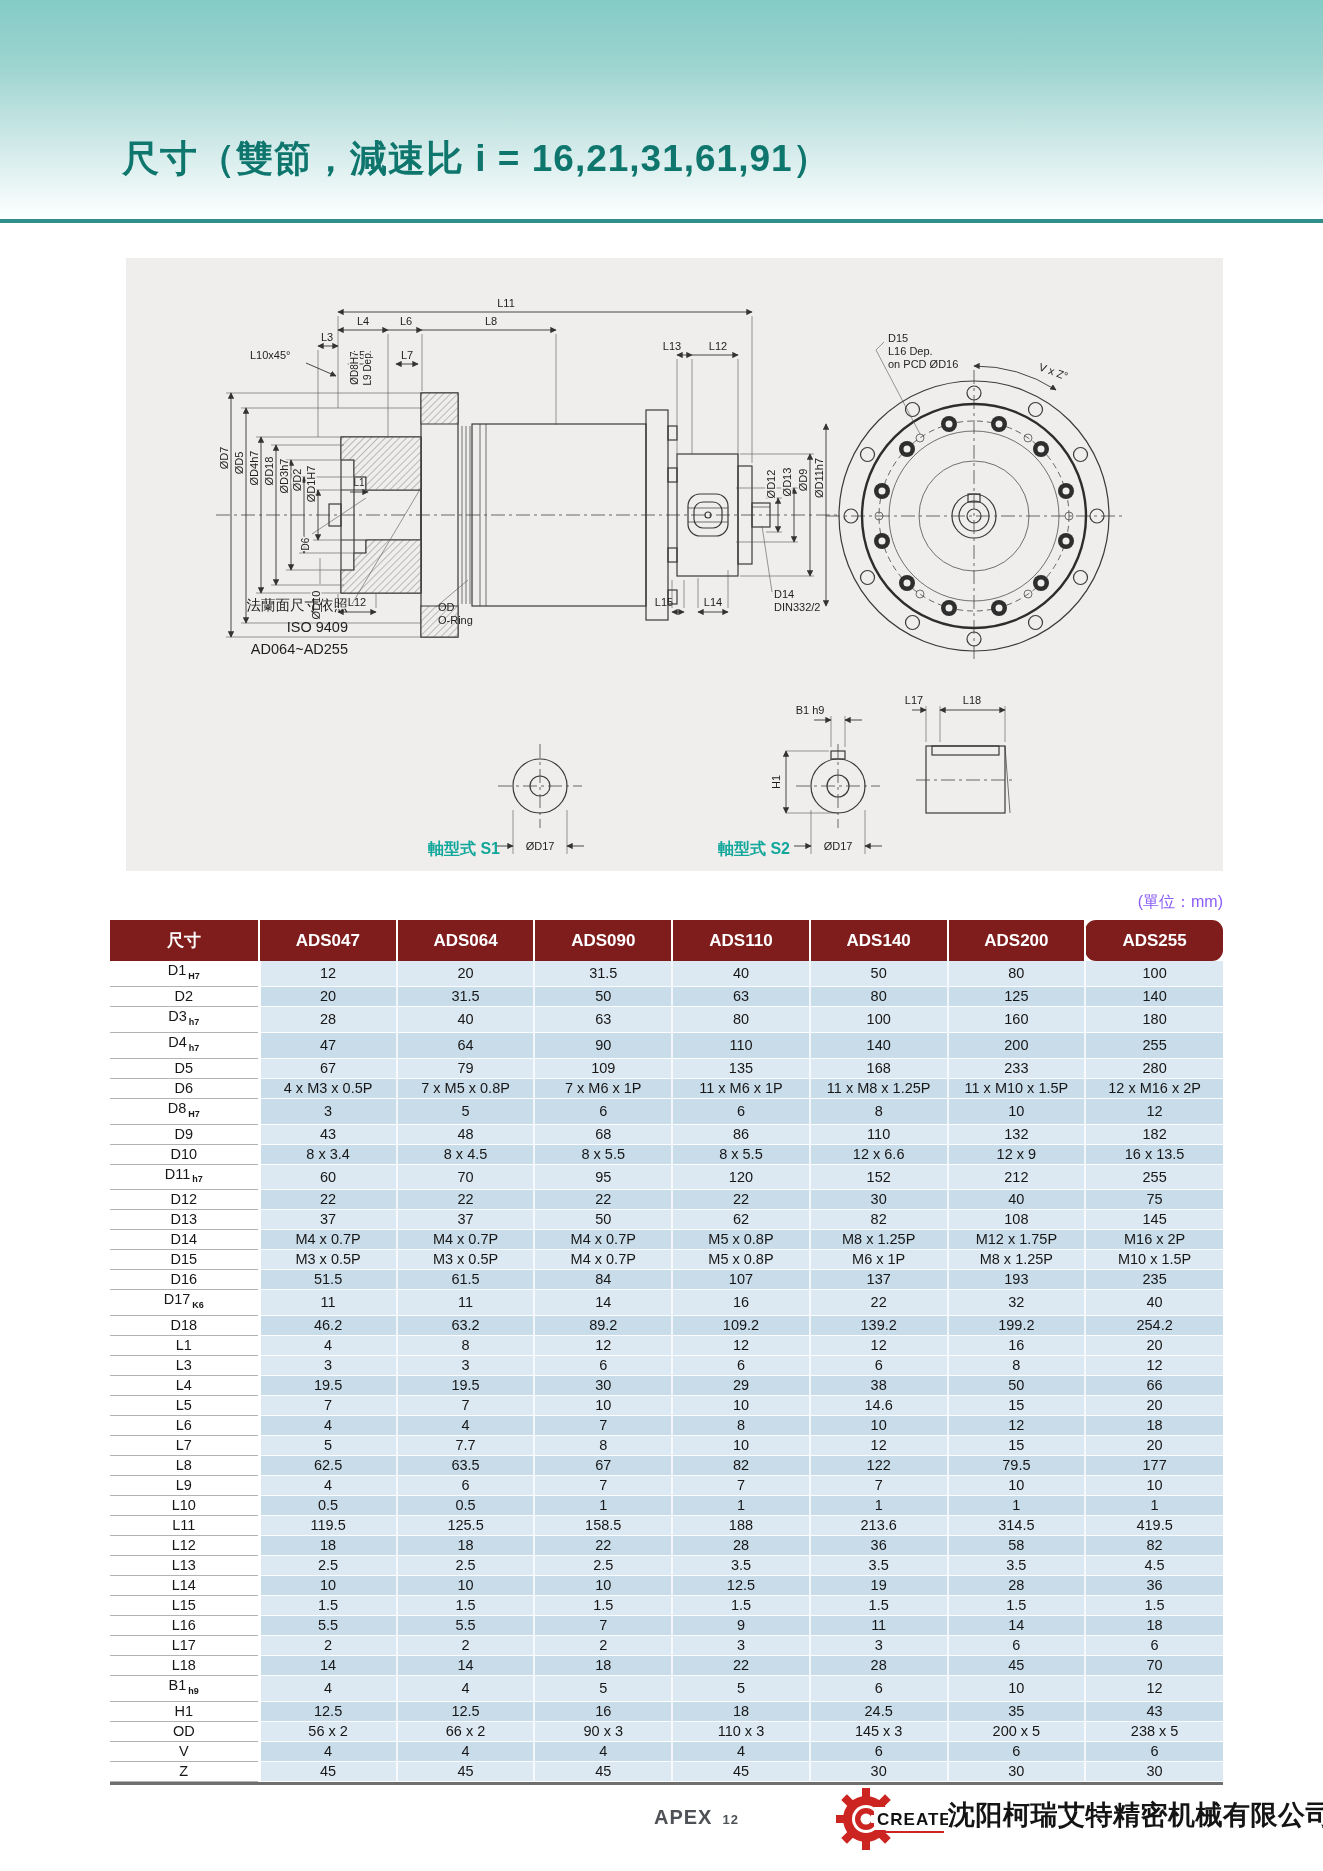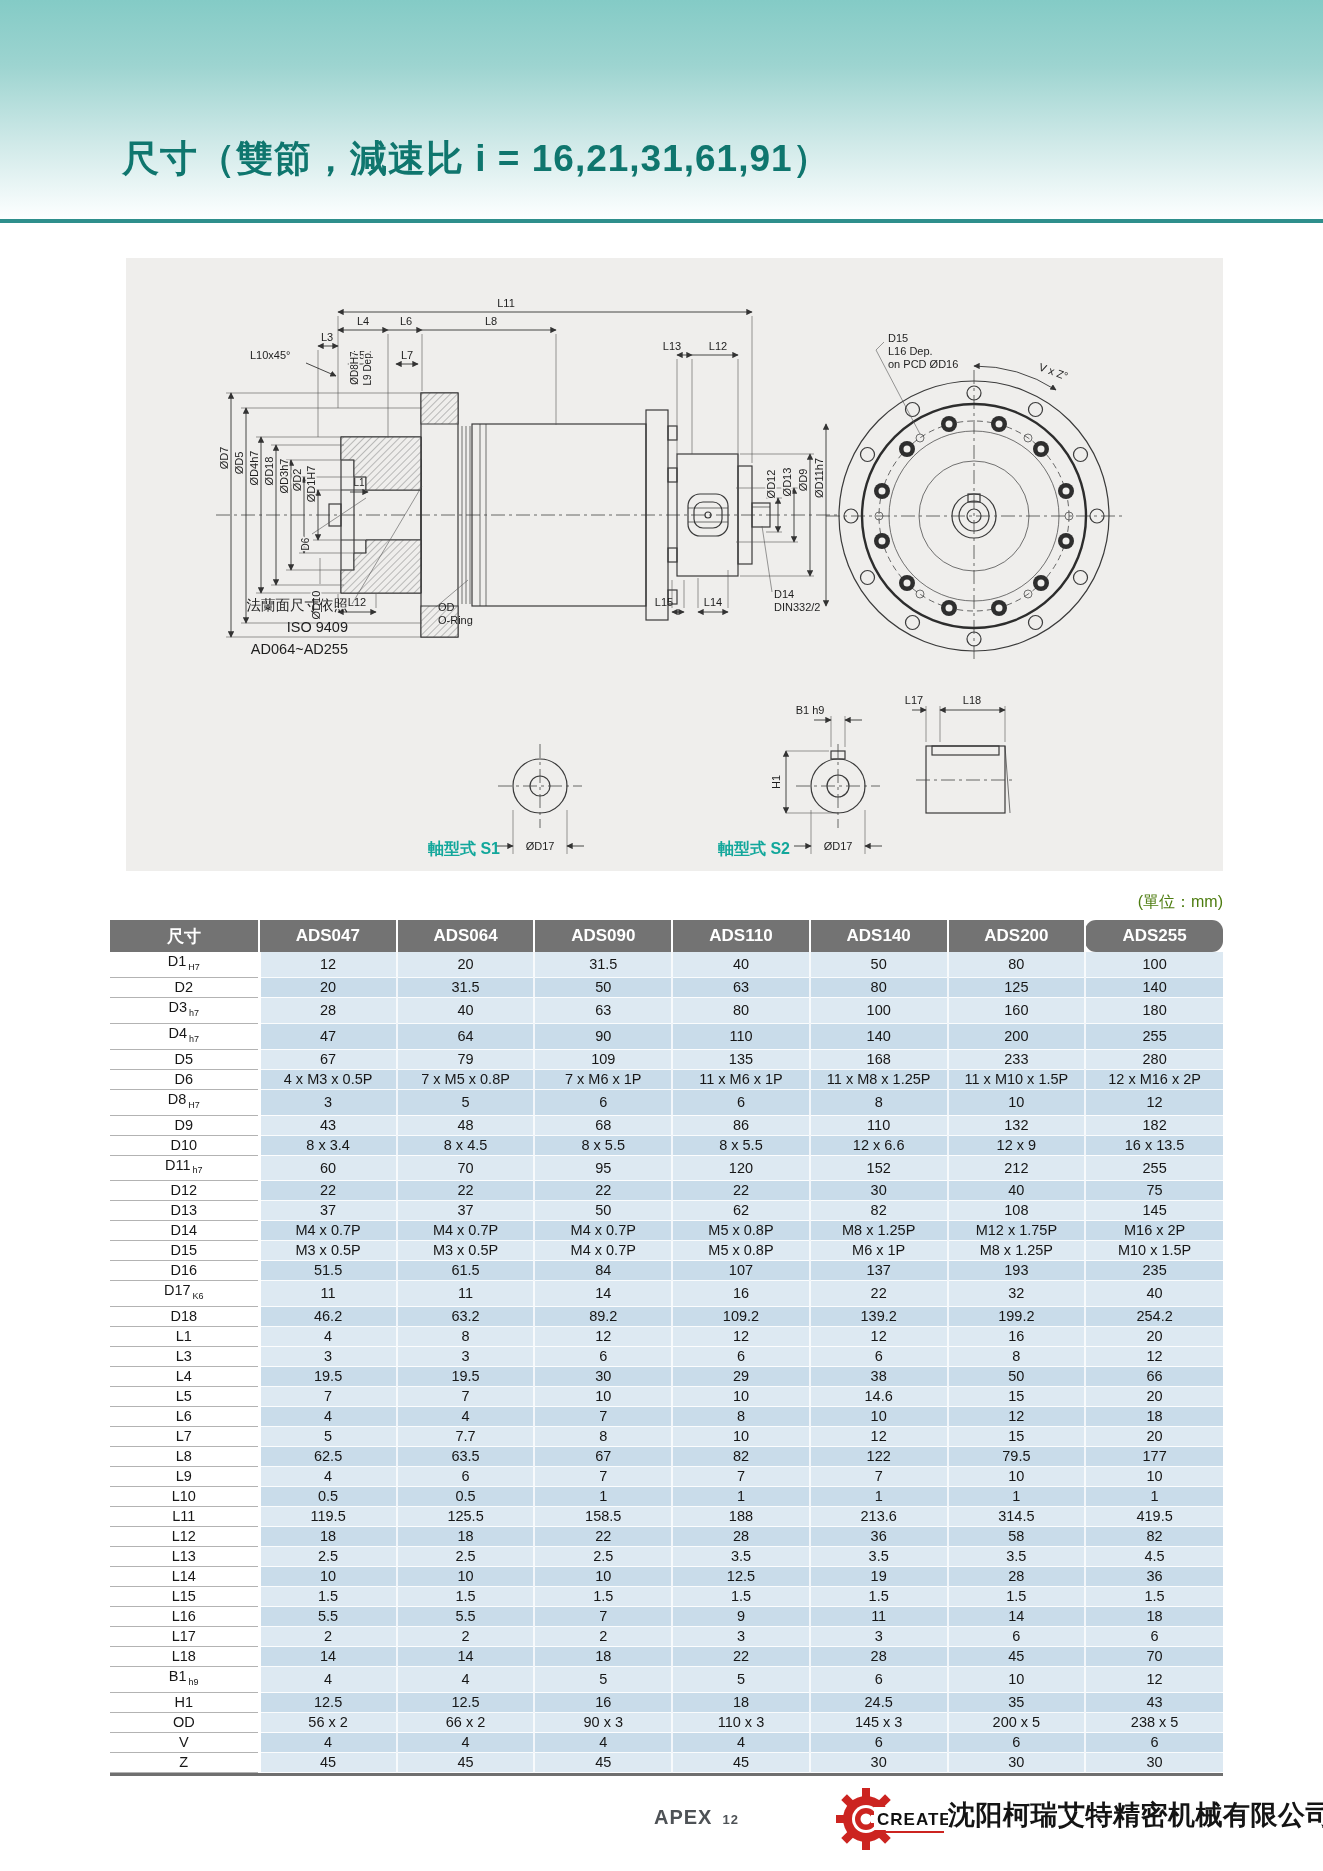--- a/index.html
+++ b/index.html
@@ -7,31 +7,31 @@
         font-family:"Liberation Sans","DejaVu Sans",sans-serif;}
   
   .header-band{position:absolute;left:0;top:0;width:1323px;height:219px;
     background:linear-gradient(to bottom,#84cbc6 0%,#9dd4d0 30%,#cfe9e8 65%,#f3fafa 92%,#fdffff 100%);}
   .page-title{position:absolute;left:106px;top:118px;margin:16px;font-size:37px;font-weight:700;
     color:#0f766e;letter-spacing:1px;white-space:nowrap;}
   .title-rule{position:absolute;left:0;top:219px;width:1323px;height:4px;background:#2e8f8c;}
   
   .drawing-panel{position:absolute;left:126px;top:258px;width:1097px;height:613px;background:#efeeec;}
   
-  .unit-note{position:absolute;top:892px;right:100px;font-size:16px;color:#4d7c0f;}
+  .unit-note{position:absolute;top:892px;right:100px;font-size:16px;color:#8b5cf6;}
   
   .table-wrap{position:absolute;left:110px;top:920px;width:1113px;border-bottom:3px solid #6f6f6f;}
   table.dims{border-collapse:collapse;width:100%;table-layout:fixed;}
-  table.dims th{background:#737373;color:#fff;font-size:17px;font-weight:700;height:32px;
+  table.dims th{background:#7f1d1d;color:#fff;font-size:17px;font-weight:700;height:41px;
     border-right:2px solid #fff;padding:0;}
   table.dims th:last-child{border-right:none;border-radius:11px;}
   table.dims th:first-child{width:148px;}
   table.dims td{height:19px;padding:0;font-size:14.5px;line-height:19px;text-align:center;color:#171717;}
   td.lbl{background:#fff;border-bottom:1px solid #b3b3b3;border-right:3px solid #fff;font-size:15px;}
-  td.lbl sub{font-size:9px;margin-left:2px;}
+  td.lbl sub{font-size:9px;margin-left:2px;font-weight:bold;}
   td.val{border-right:2px solid rgba(255,255,255,.75);border-bottom:1px solid rgba(255,255,255,.9);}
   td.val:last-child{border-right:none;}
   tr.odd td.val{background:#dde9f2;}
   tr.even td.val{background:#c9dcea;}
   
   .apex{position:absolute;left:654px;top:1806px;font-weight:700;color:#4e5256;font-size:20px;letter-spacing:1px;}
   .apex .num{font-size:13px;margin-left:10px;}
   .logo{position:absolute;left:836px;top:1784px;}
   .company{position:absolute;left:948px;top:1797px;font-size:27px;font-weight:700;color:#141414;letter-spacing:.5px;white-space:nowrap;}
   

